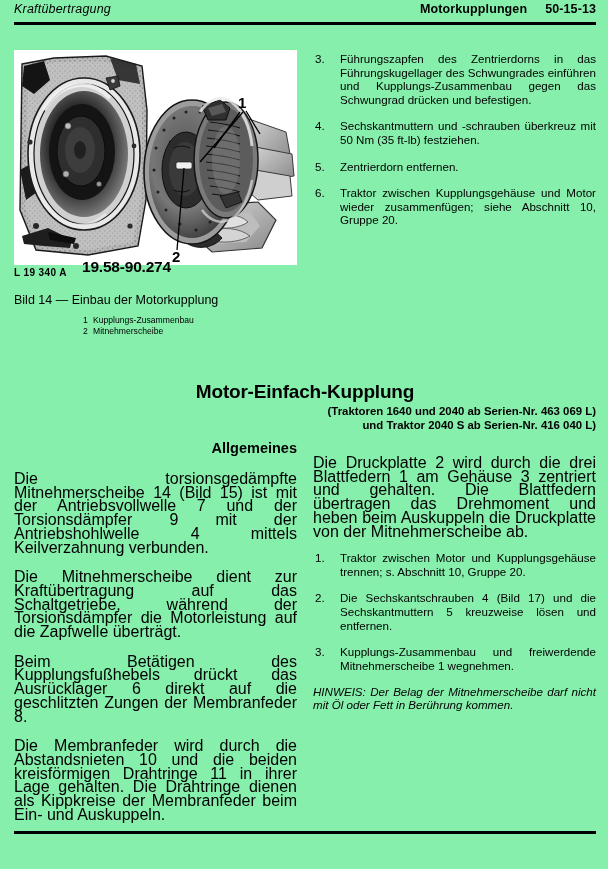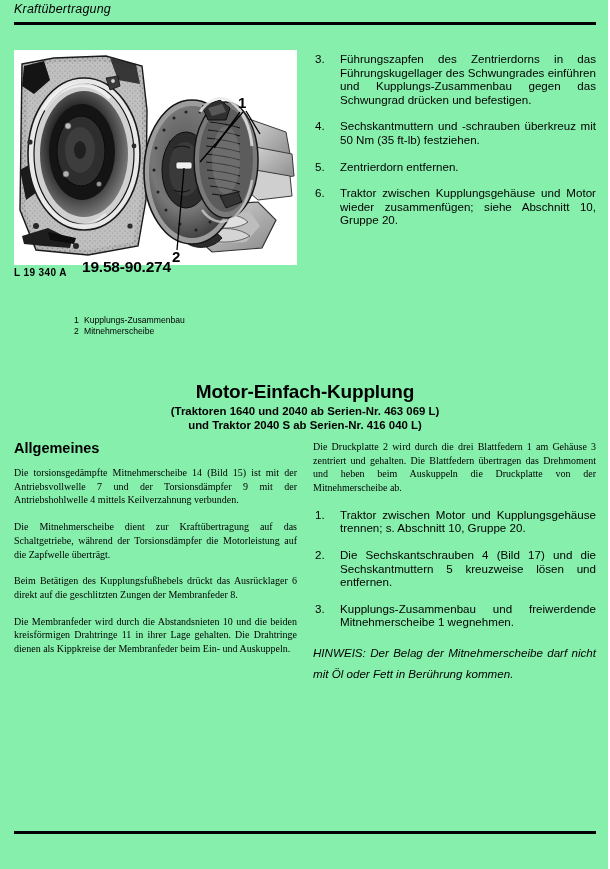--- a/index.html
+++ b/index.html
@@ -129,21 +129,21 @@
     font-size: 12.5px;
     white-space: nowrap;
   }
   .fig-legend {
     position: absolute;
     left: 74px;
     top: 315px;
     font-size: 8.6px;
     line-height: 10.5px;
   }
-  .fig-legend div { white-space: nowrap; }
+  .fig-legend div { white-space: nowrap; margin-left: 9px; }
   .fig-legend .ln { display: inline-block; width: 10px; }
 
   
   .steps-top {
     position: absolute;
     left: 313px;
     top: 52px;
     width: 283px;
   }
   .step {
@@ -175,71 +175,75 @@
     font-size: 19px;
     font-weight: bold;
     letter-spacing: -0.2px;
     margin: 0;
   }
   .main-subtitle {
     font-size: 11.4px;
     font-weight: bold;
     line-height: 13.6px;
     margin: 2px 0 0 0;
+    text-align: right;
   }
 
   
   .col-left {
     position: absolute;
     left: 14px;
     top: 440px;
     width: 283px;
   }
   .col-right {
     position: absolute;
     left: 313px;
     top: 440px;
     width: 283px;
   }
   .section-head {
-    text-align: left;
+    text-align: right;
     font-size: 14.5px;
     font-weight: bold;
     margin: 0 0 10px 0;
   }
   .para {
-    font-size: 10px;
+    font-size: 16px;
     line-height: 13.7px;
     text-align: justify;
-    margin: 0 0 13px 0;
-    font-family: Liberation Serif, serif;
+    margin: 16px 0 13px 0;
   }
   .para:last-child { margin-bottom: 0; }
   .note {
     font-size: 11.6px;
-    line-height: 21px;
+    line-height: 13px;
     font-style: italic;
     text-align: justify;
     margin: 0;
   }
   .ausbau-head {
     text-align: center;
     font-size: 14.5px;
     font-weight: bold;
     margin: 18px 0 11px 0;
   }
   .steps-bottom .step { margin-bottom: 13px; }
 </style>
 </head>
 <body>
 
 <div class="page">
 
   <div class="header">
     <div class="header-left">Kraftübertragung</div>
+    <div class="header-right">
+      <span class="header-section">Motorkupplungen</span>
+      <span class="header-page">50-15-13</span>
+    </div>
   </div>
   <div class="rule-top"></div>
 
   <div class="figure">
     <div class="figure-image">
       <svg width="283" height="215" viewBox="0 0 283 215" xmlns="http://www.w3.org/2000/svg">
         <defs>
           <radialGradient id="gBell" cx="45%" cy="45%" r="62%">
             <stop offset="0%" stop-color="#0a0a0a"></stop>
             <stop offset="55%" stop-color="#2a2a2a"></stop>
@@ -383,20 +387,21 @@
           <path d="M163 200 L170 118"></path>
         </g>
         <text x="224" y="58" font-family="Liberation Sans, sans-serif" font-size="15" font-weight="bold" fill="#000">1</text>
         <text x="158" y="212" font-family="Liberation Sans, sans-serif" font-size="15" font-weight="bold" fill="#000">2</text>
       </svg>
     </div>
   </div>
 
   <div class="fig-code">L 19 340 A</div>
   <div class="fig-number">19.58-90.274</div>
+  <div class="fig-caption">Bild 14 — Einbau der Motorkupplung</div>
   <div class="fig-legend">
     <div>
       <span class="ln">1</span><span>Kupplungs-Zusammenbau</span>
     </div>
     <div>
       <span class="ln">2</span><span>Mitnehmerscheibe</span>
     </div>
   </div>
 
   <div class="steps-top">

